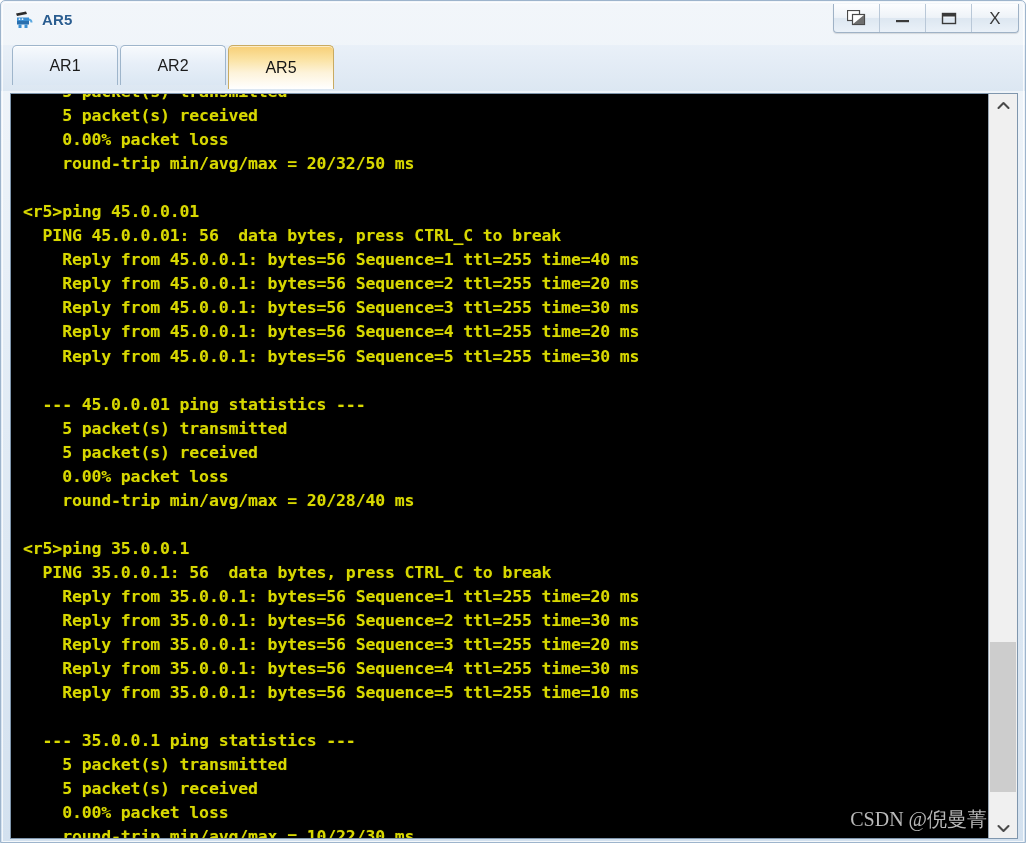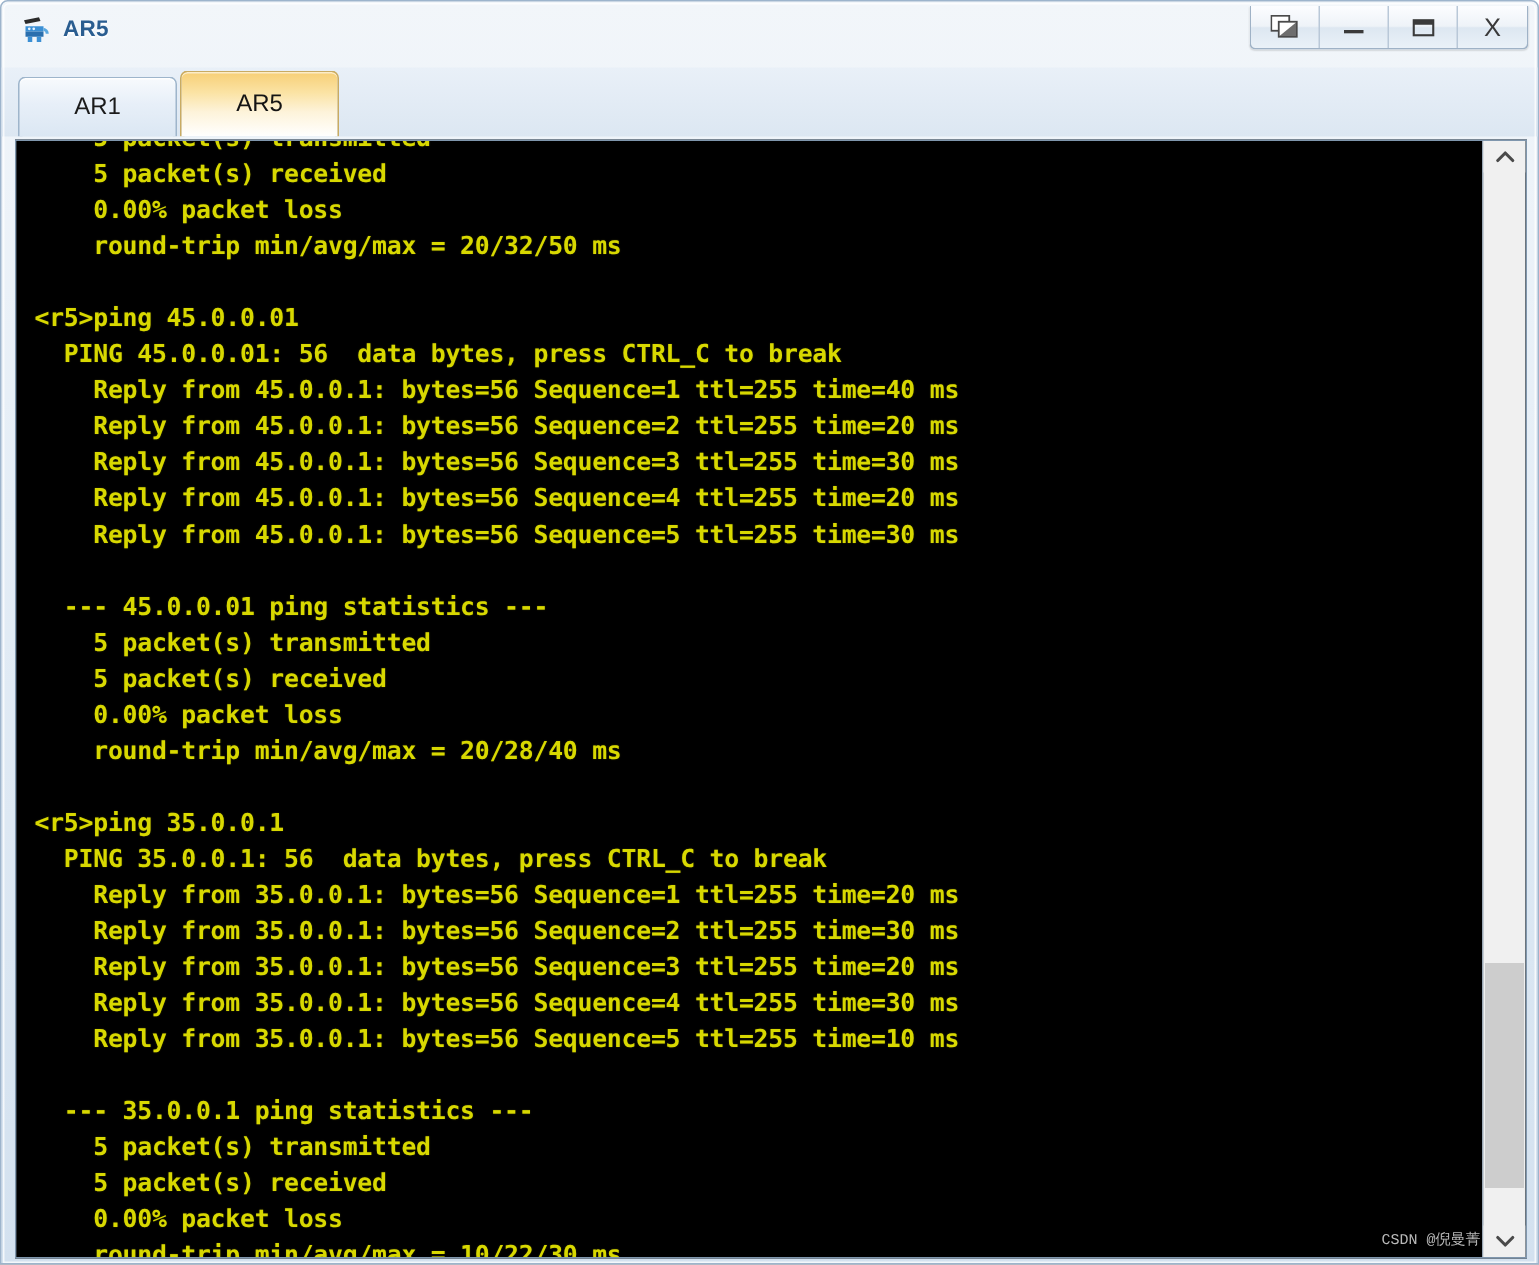--- a/index.html
+++ b/index.html
@@ -102,21 +102,20 @@
 
   
   #tab-strip {
     position: absolute;
     left: 0;
     top: 44px;
     width: 1026px;
     height: 46px;
     box-sizing: border-box;
     display: flex;
-    align-items: flex-end;
     padding-left: 11px;
     gap: 2px;
     background: linear-gradient(to bottom, #e9f0f8 0%, #dce7f2 100%);
   }
   .tab {
     width: 106px;
     height: 40px;
     box-sizing: border-box;
     border: 1px solid #9eb5cb;
     border-bottom: none;
@@ -209,22 +208,22 @@
     height: 150px;
     background: #cdcdcd;
     cursor: default;
   }
 
   
   #watermark {
     position: absolute;
     right: 30px;
     bottom: 5px;
-    font-family: Liberation Mono, monospace;
-    font-size: 10px;
+    font-family: Liberation Serif, serif;
+    font-size: 20px;
     color: #c9c9c9;
     white-space: nowrap;
     z-index: 4;
     pointer-events: none;
     opacity: 0.92;
   }
 </style>
 </head>
 <body>
 
@@ -281,20 +280,23 @@
         <span class="tb-glyph">X</span>
       </div>
 
     </div>
   </div>
 
   <div id="tab-strip">
     <div class="tab">
         <span>AR1</span>
       </div>
+    <div class="tab">
+        <span>AR2</span>
+      </div>
     <div class="tab active">
         <span>AR5</span>
       </div>
   </div>
 
   <div id="terminal-frame">
 
     <div id="terminal-console">
       <pre id="console-text" style="color: rgb(216, 216, 0);">    5 packet(s) transmitted
     5 packet(s) received

